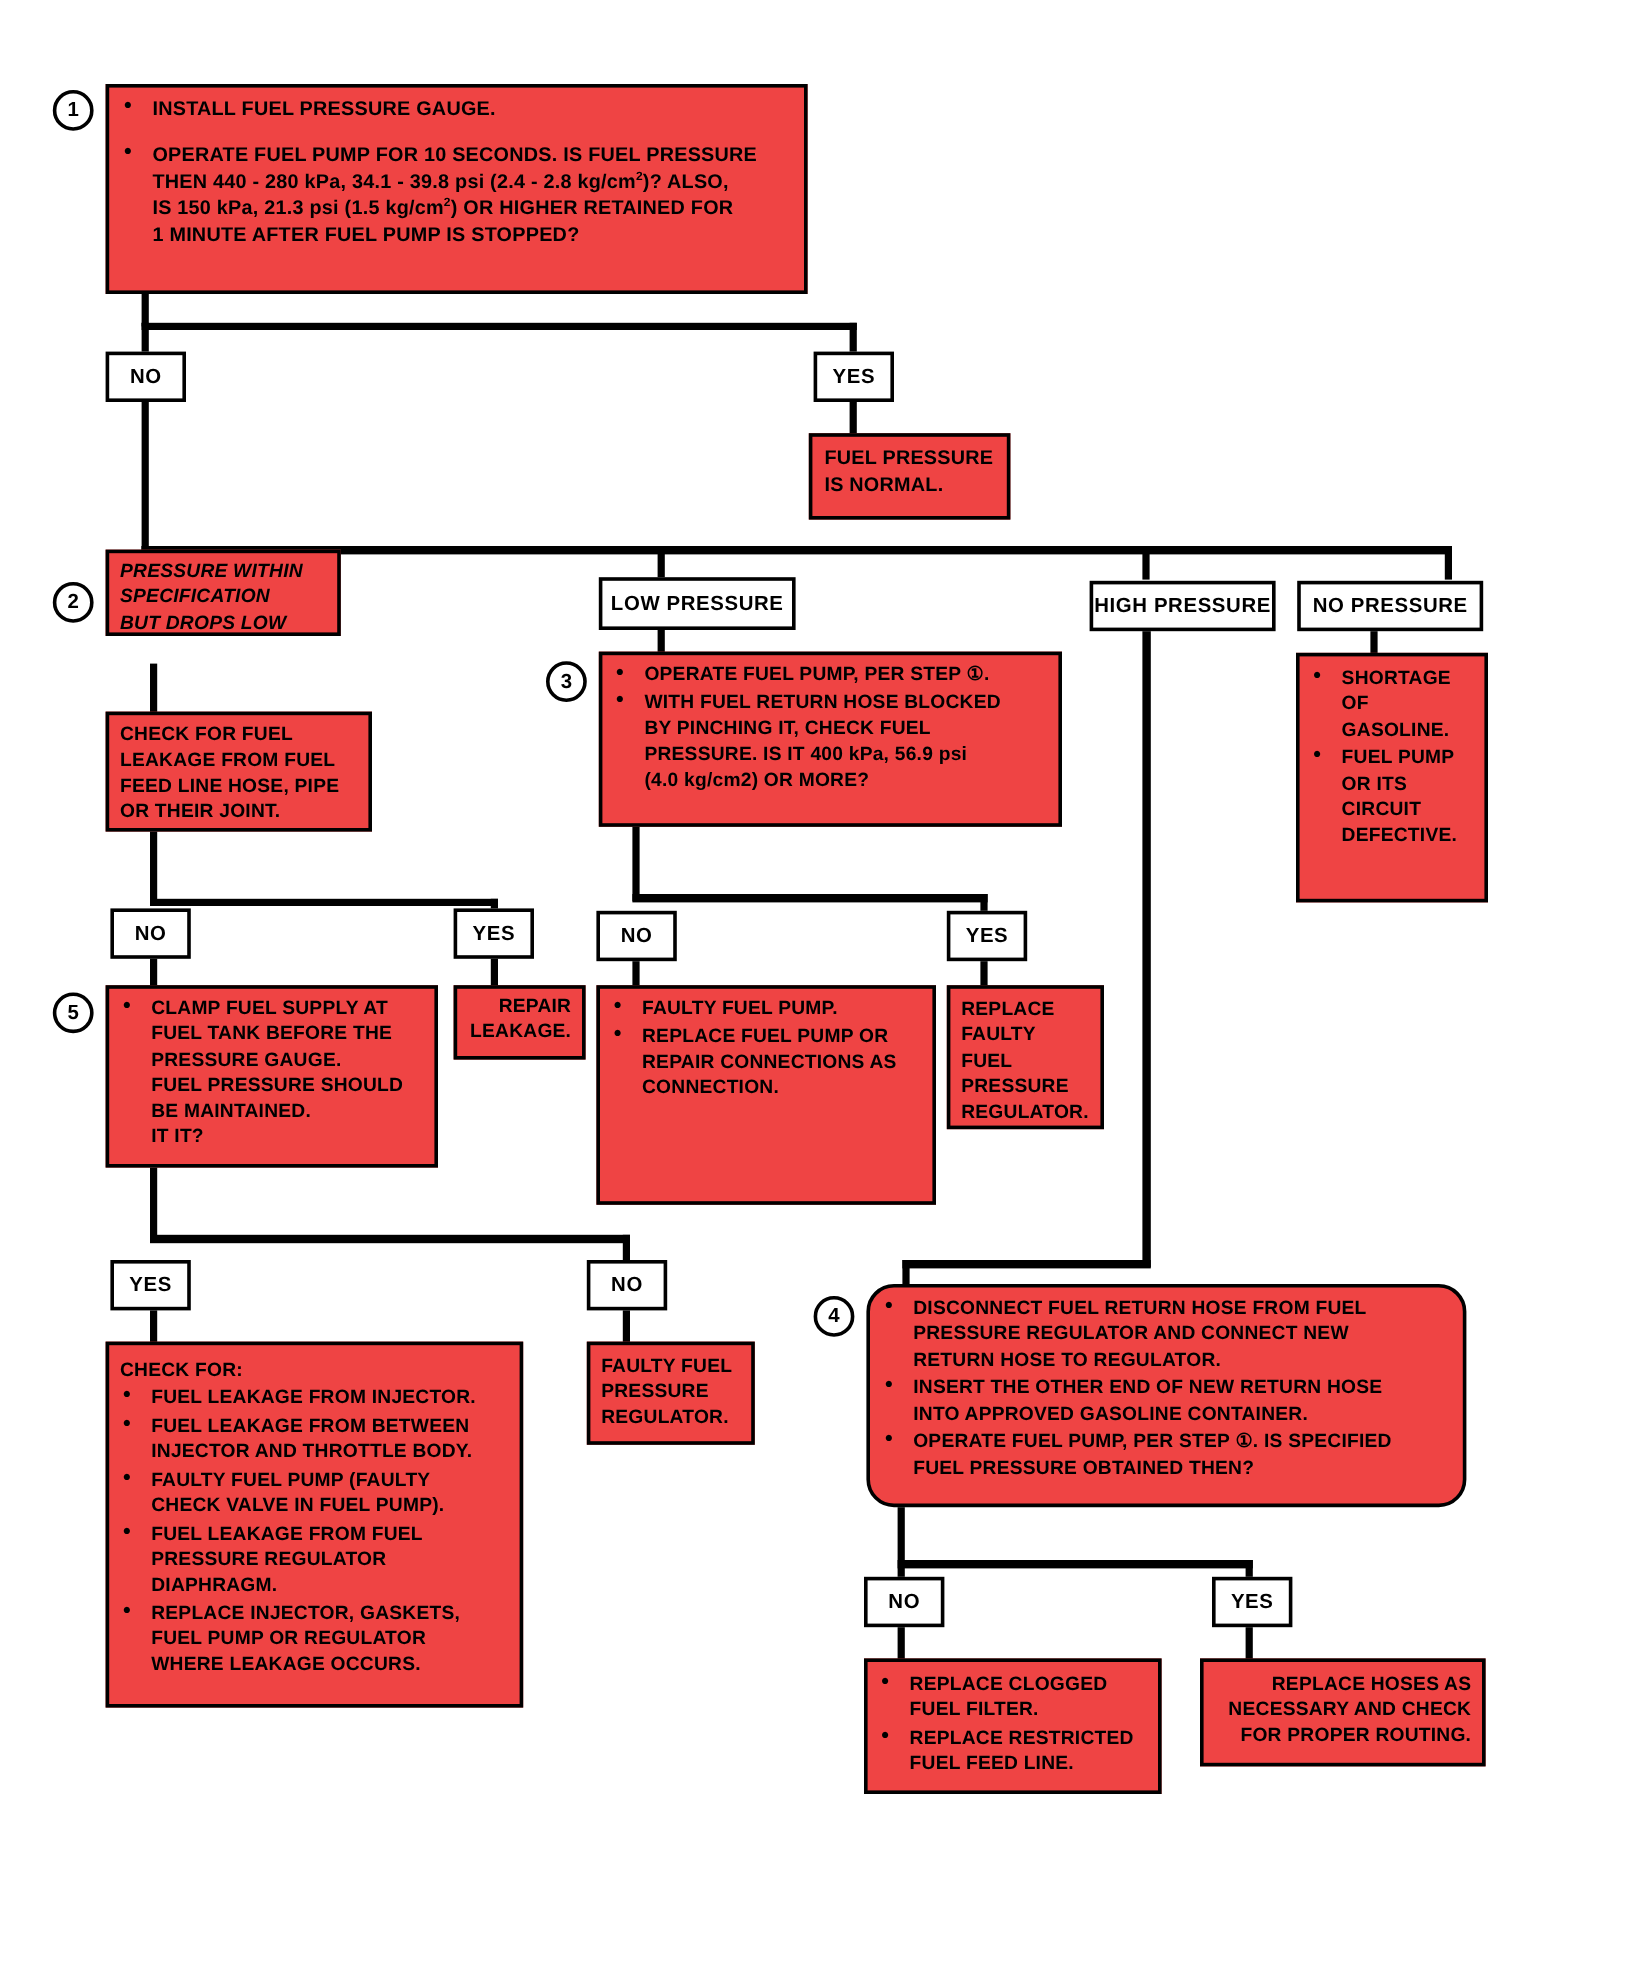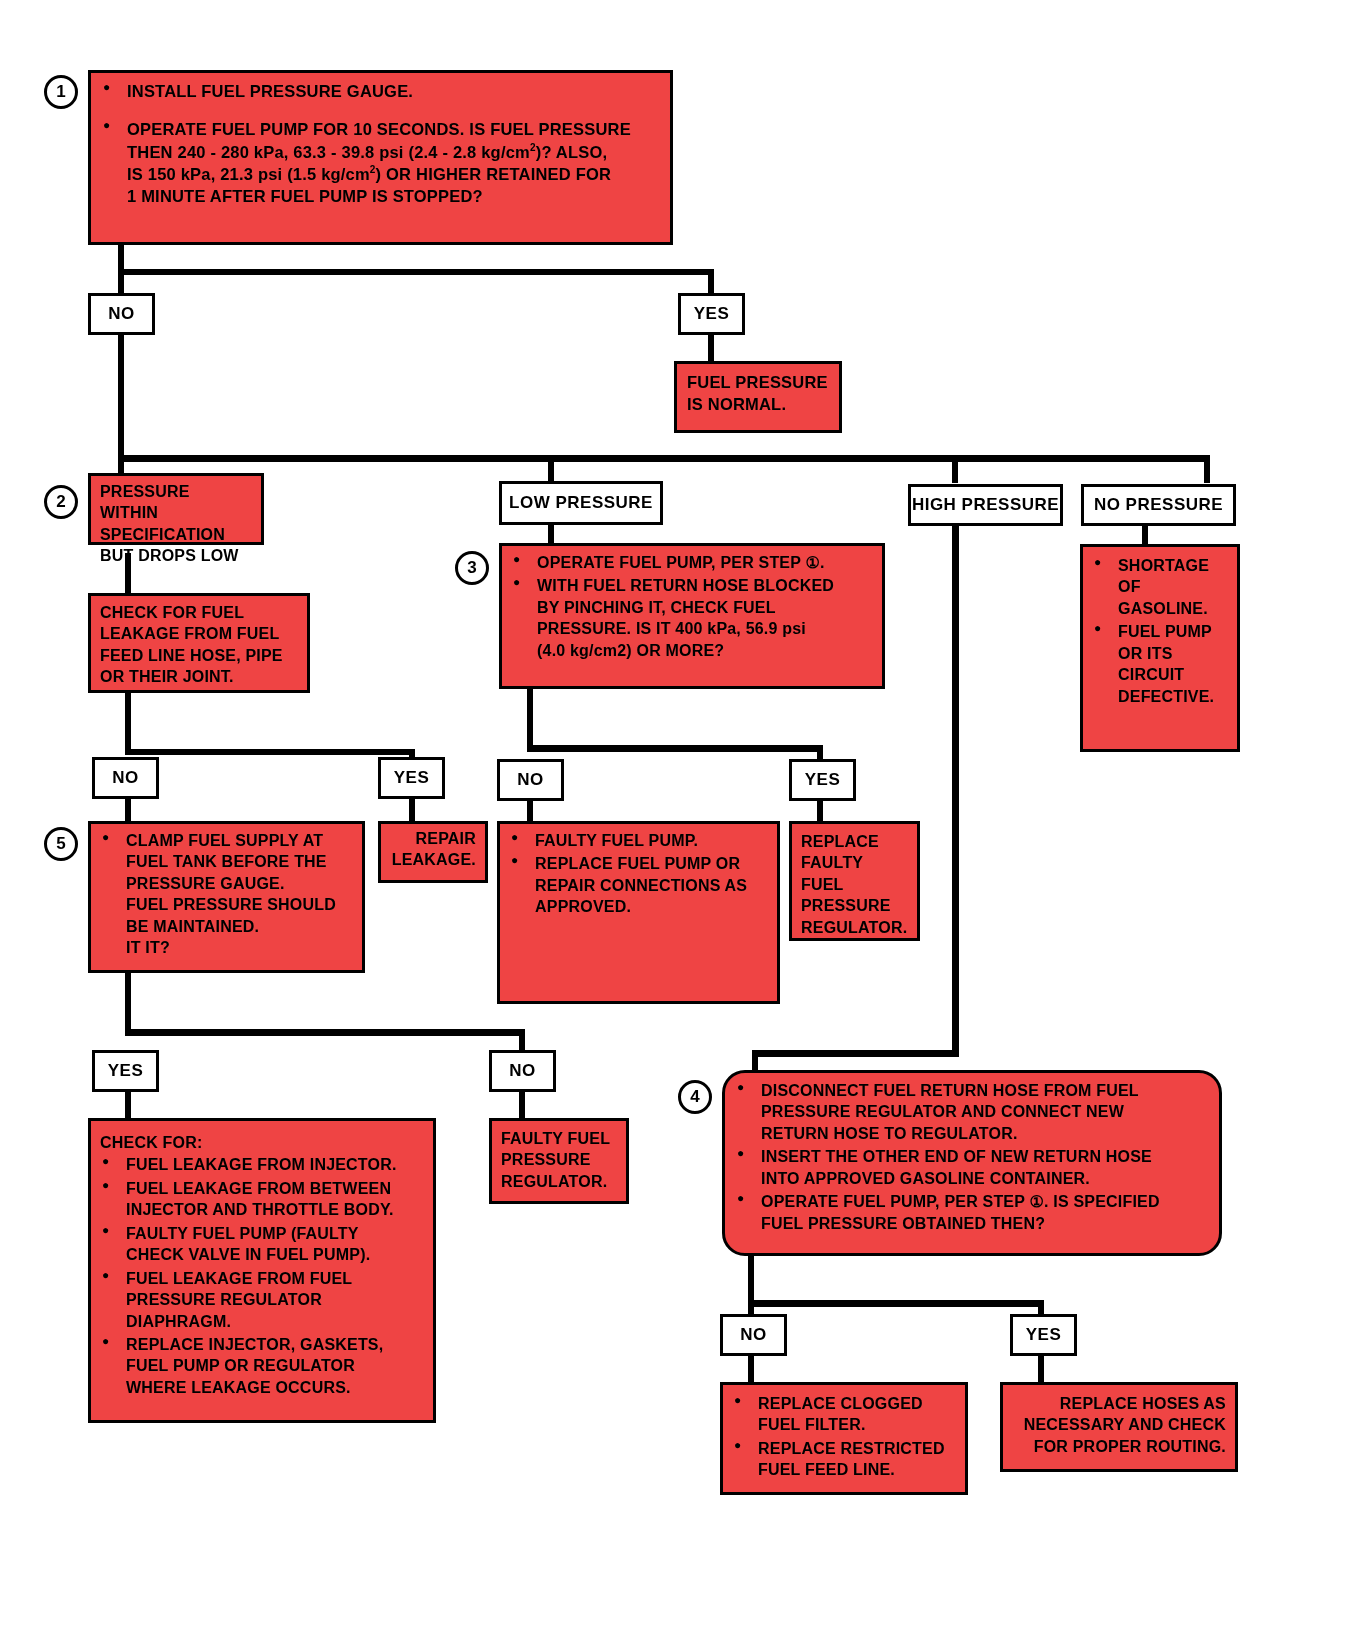--- a/index.html
+++ b/index.html
@@ -34,21 +34,21 @@
   <div class="num" style="left:44px;top:75px;">1</div>
   <div class="box" style="left:88px;top:70px;width:585px;height:175px;">
     <div class="inner txt">
       <ul class="bl">
         <li>INSTALL FUEL PRESSURE GAUGE.</li>
       </ul>
       <div class="gap"></div>
       <ul class="bl">
         <li>
           <span>OPERATE FUEL PUMP FOR 10 SECONDS.  IS FUEL PRESSURE</span><br>
-          <span>THEN 240 - 280 kPa, 63.3 - 39.8 psi (2.4 - 2.8 kg/cm</span><sup>2</sup><span>)?  ALSO,</span><br>
+          <span>THEN 440 - 280 kPa, 34.1 - 39.8 psi (2.4 - 2.8 kg/cm</span><sup>2</sup><span>)?  ALSO,</span><br>
           <span>IS 150 kPa, 21.3 psi (1.5 kg/cm</span><sup>2</sup><span>) OR HIGHER RETAINED FOR</span><br>
           <span>1 MINUTE AFTER FUEL PUMP IS STOPPED?</span>
         </li>
       </ul>
     </div>
   </div>
 
   <div class="ln" style="left:118px;top:245px;width:6px;height:27px;"></div>
   <div class="ln" style="left:118px;top:269px;width:596px;height:6px;"></div>
   <div class="ln" style="left:118px;top:269px;width:6px;height:27px;"></div>
@@ -68,21 +68,21 @@
   <div class="ln" style="left:118px;top:335px;width:6px;height:125px;"></div>
 
   <div class="ln" style="left:118px;top:455px;width:1092px;height:7px;"></div>
 
   <div class="ln" style="left:118px;top:455px;width:6px;height:28px;"></div>
   <div class="ln" style="left:548px;top:455px;width:6px;height:28px;"></div>
   <div class="ln" style="left:952px;top:455px;width:6px;height:28px;"></div>
   <div class="ln" style="left:1204px;top:455px;width:6px;height:28px;"></div>
 
   <div class="num" style="left:44px;top:485px;">2</div>
-  <div class="box" style="left:88px;top:473px;width:176px;height:72px;">
+  <div class="box" style="left:88px;top:458px;width:196px;height:72px;font-style:italic;">
     <div class="inner txt sm" style="padding:5px 9px;">
       <p class="plain">PRESSURE WITHIN</p>
       <p class="plain">SPECIFICATION</p>
       <p class="plain">BUT DROPS LOW</p>
     </div>
   </div>
 
   <div class="ln" style="left:125px;top:553px;width:6px;height:42px;"></div>
 
   <div class="box" style="left:88px;top:593px;width:222px;height:100px;">
@@ -198,21 +198,21 @@
   <div class="lbl" style="left:789px;top:759px;width:67px;height:42px;">YES</div>
 
   <div class="ln" style="left:527px;top:801px;width:6px;height:22px;"></div>
   <div class="box" style="left:497px;top:821px;width:283px;height:183px;">
     <div class="inner txt sm" style="padding:6px 9px;">
       <ul class="bl">
         <li>FAULTY FUEL PUMP.</li>
         <li>
           <span>REPLACE FUEL PUMP OR</span><br>
           <span>REPAIR CONNECTIONS AS</span><br>
-          <span>APPROVED.</span>
+          <span>CONNECTION.</span>
         </li>
       </ul>
     </div>
   </div>
 
   <div class="ln" style="left:817px;top:801px;width:6px;height:22px;"></div>
   <div class="box" style="left:789px;top:821px;width:131px;height:120px;">
     <div class="inner txt sm" style="padding:7px 9px;">
       <p class="plain">REPLACE</p>
       <p class="plain">FAULTY FUEL</p>

